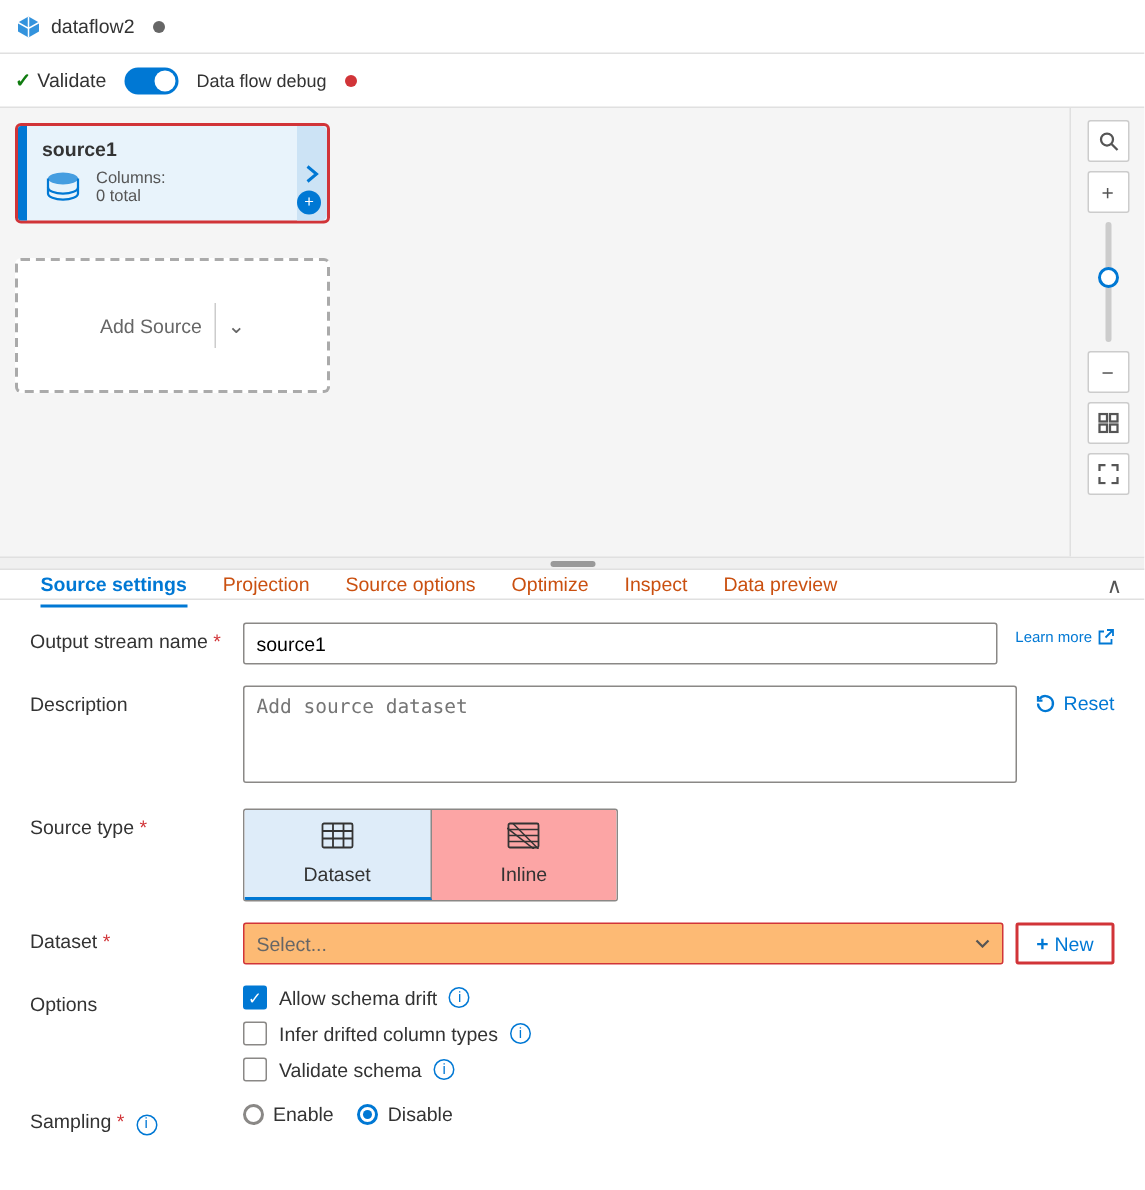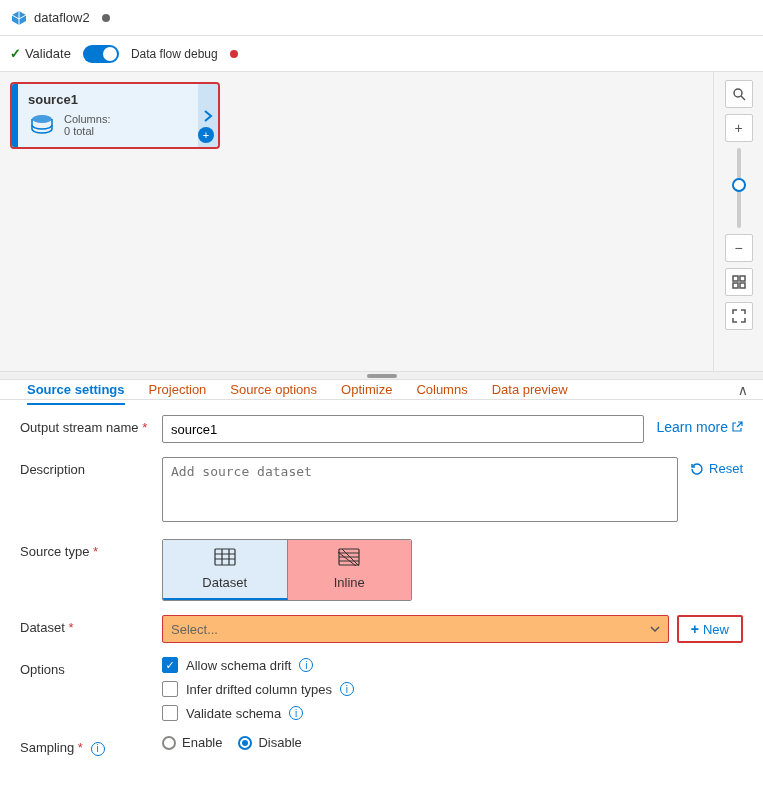--- a/index.html
+++ b/index.html
@@ -67,21 +67,21 @@
 
     
     .form-area { flex: 1; padding: 15px 20px; overflow-y: auto; }
     .form-row { display: flex; align-items: flex-start; margin-bottom: 14px; gap: 12px; }
     .form-label { width: 130px; font-size: 13px; color: #333; padding-top: 5px; flex-shrink: 0; }
     .required { color: #d13438; }
     .form-control { flex: 1; }
     .input-text { width: 100%; height: 28px; border: 1px solid #8a8886; border-radius: 2px; padding: 4px 8px; font-size: 13px; outline: none; }
     .textarea-field { width: 100%; height: 65px; border: 1px solid #8a8886; border-radius: 2px; padding: 6px 8px; font-size: 13px; resize: none; outline: none; }
     .side-action { display: flex; flex-direction: column; gap: 8px; padding-top: 4px; }
-    .learn-more-link { color: #0078d4; font-size: 14px; cursor: pointer; display: flex; align-items: center; gap: 3px; white-space: nowrap; text-align: center; }
+    .learn-more-link { color: #0078d4; font-size: 10px; cursor: pointer; display: flex; align-items: center; gap: 3px; white-space: nowrap; text-align: center; }
     .reset-btn { display: flex; align-items: center; gap: 5px; color: #0078d4; font-size: 13px; cursor: pointer; white-space: nowrap; }
 
     
     .source-type-group { display: flex; border: 1px solid #8a8886; border-radius: 2px; overflow: hidden; width: 250px; }
     .type-btn { flex: 1; padding: 8px 12px; text-align: center; cursor: pointer; border: none; background: #fca5a5; font-size: 13px; display: flex; flex-direction: column; align-items: center; gap: 4px; border-right: 1px solid #8a8886; }
     .type-btn:last-child { border-right: none; }
     .type-btn.active { background: #deecf9; border-bottom: 2px solid #0078d4; }
     .type-btn-icon { font-size: 18px; }
 
     
@@ -148,20 +148,27 @@
         </div>
       </div>
       <div class="node-right-arrow">
         <svg width="10" height="14" viewBox="0 0 10 14">
             <path d="M2 2l6 5-6 5" stroke="#0078d4" stroke-width="2" fill="none"></path>
           </svg>
       </div>
       <div class="plus-badge">+</div>
     </div>
 
+    <div class="add-source-box">
+      <div class="add-source-inner">
+        <span class="add-source-label">Add Source</span>
+        <div class="divider-v"></div>
+        <span class="chevron-down">⌄</span>
+      </div>
+    </div>
 
   </div>
 
   <div class="right-controls">
     <div class="ctrl-btn">
       <svg width="14" height="14" viewBox="0 0 14 14">
           <circle cx="6" cy="6" r="4" stroke="#555" stroke-width="1.5" fill="none"></circle>
           <line x1="9" y1="9" x2="13" y2="13" stroke="#555" stroke-width="1.5"></line>
         </svg>
     </div>
@@ -201,21 +208,21 @@
     <div class="tab orange">
       <span>Projection</span>
     </div>
     <div class="tab orange">
       <span>Source options</span>
     </div>
     <div class="tab orange">
       <span>Optimize</span>
     </div>
     <div class="tab orange">
-      <span>Columns</span>
+      <span>Inspect</span>
     </div>
     <div class="tab orange">
       <span>Data preview</span>
     </div>
     <div class="collapse-arrow">∧</div>
   </div>
 
   <div class="form-area">
 
     <div class="form-row">

